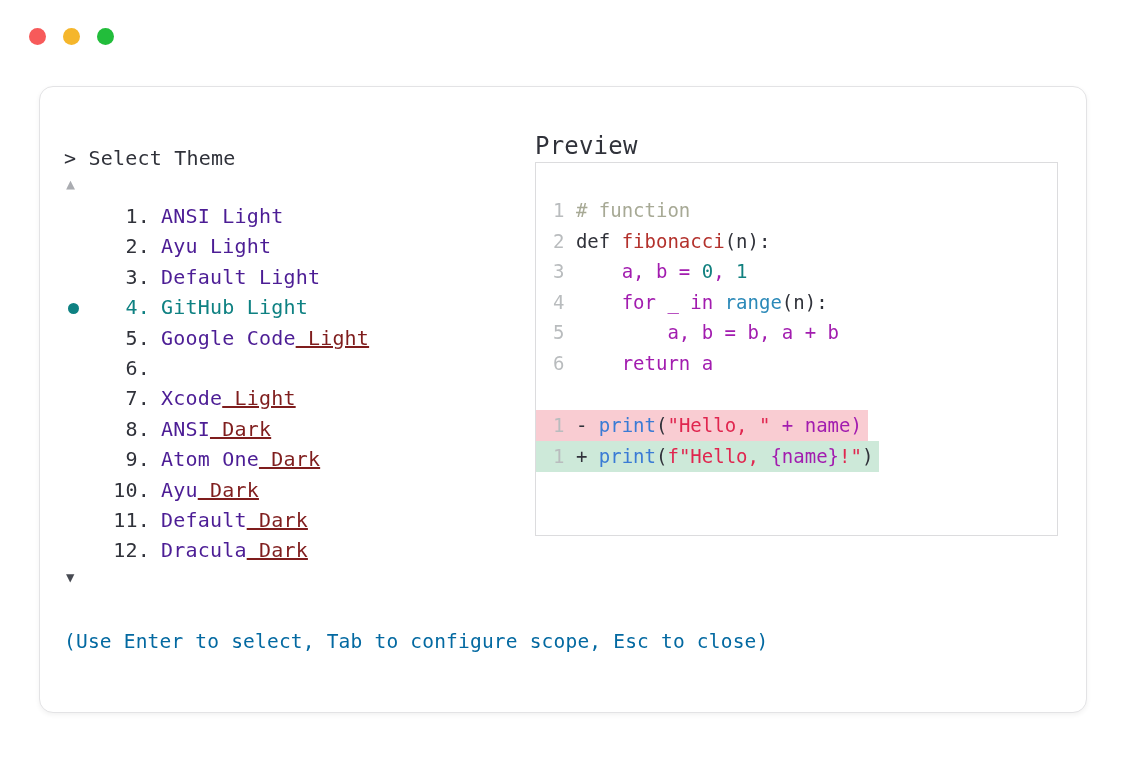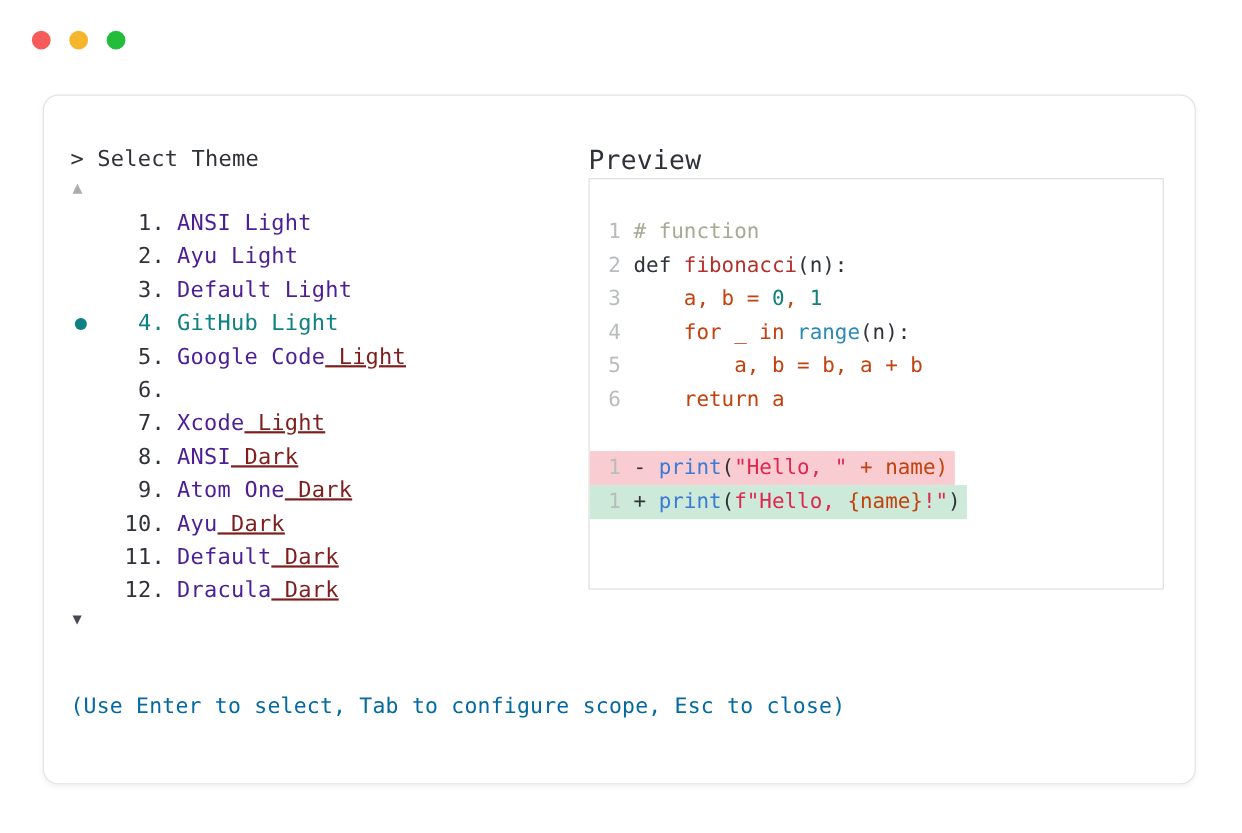--- a/index.html
+++ b/index.html
@@ -47,21 +47,21 @@
   .card-inner {
     position: relative;
     width: 100%;
     height: 100%;
   }
 
   
   .left-col {
     position: absolute;
     left: 24px;
-    top: 42px;
+    top: 56px;
     width: 470px;
   }
 
   .prompt-row {
     font-size: 20px;
     line-height: 30px;
     color: #30323a;
     letter-spacing: 0.2px;
     white-space: pre;
   }
@@ -168,21 +168,21 @@
     padding-right: 6px;
   }
   .diff-wrap { display: block; }
   .diff-del { background: #f9ccd2; }
   .diff-add { background: #cde9d9; }
 
   
   .t-comment { color: #a7a995; }
   .t-kw      { color: #30323a; }
   .t-fn      { color: #b3312c; }
-  .t-plain   { color: #c2410c; text-align: right; }
+  .t-plain   { color: #a21caf; text-align: right; }
   .t-num     { color: #11807f; }
   .t-builtin { color: #2b89b8; }
   .t-call    { color: #3a7bd5; }
   .t-str     { color: #e0264f; }
   .t-punc    { color: #30323a; }
   .t-sign    { color: #30323a; }
 
   
   .hint {
     position: absolute;

